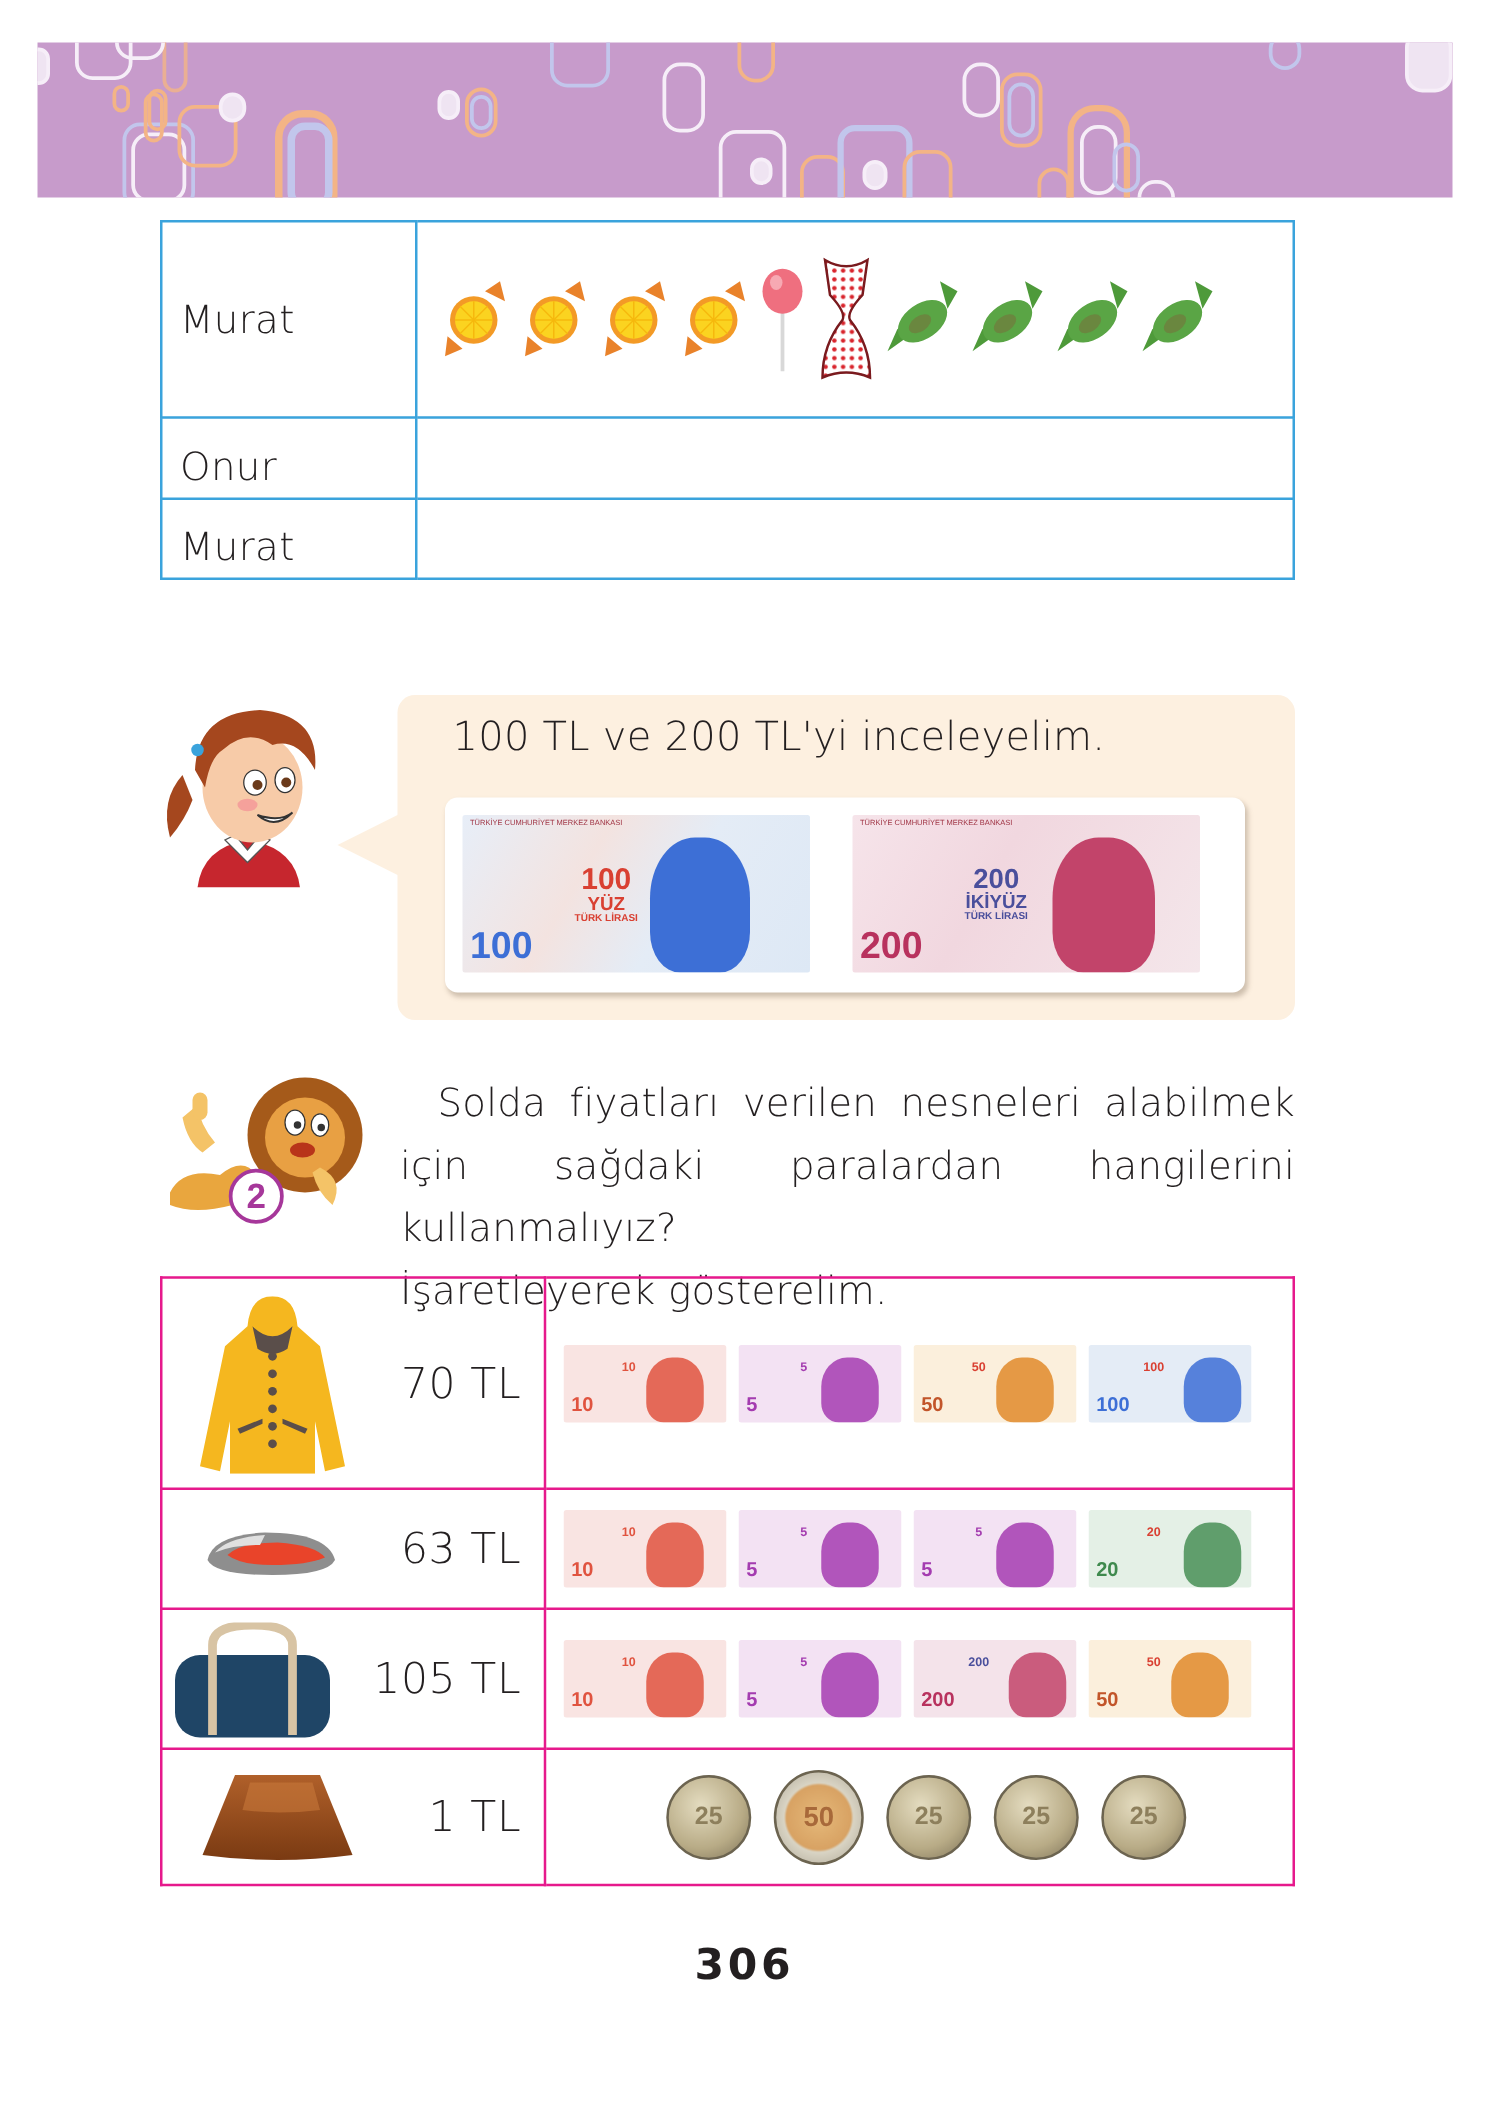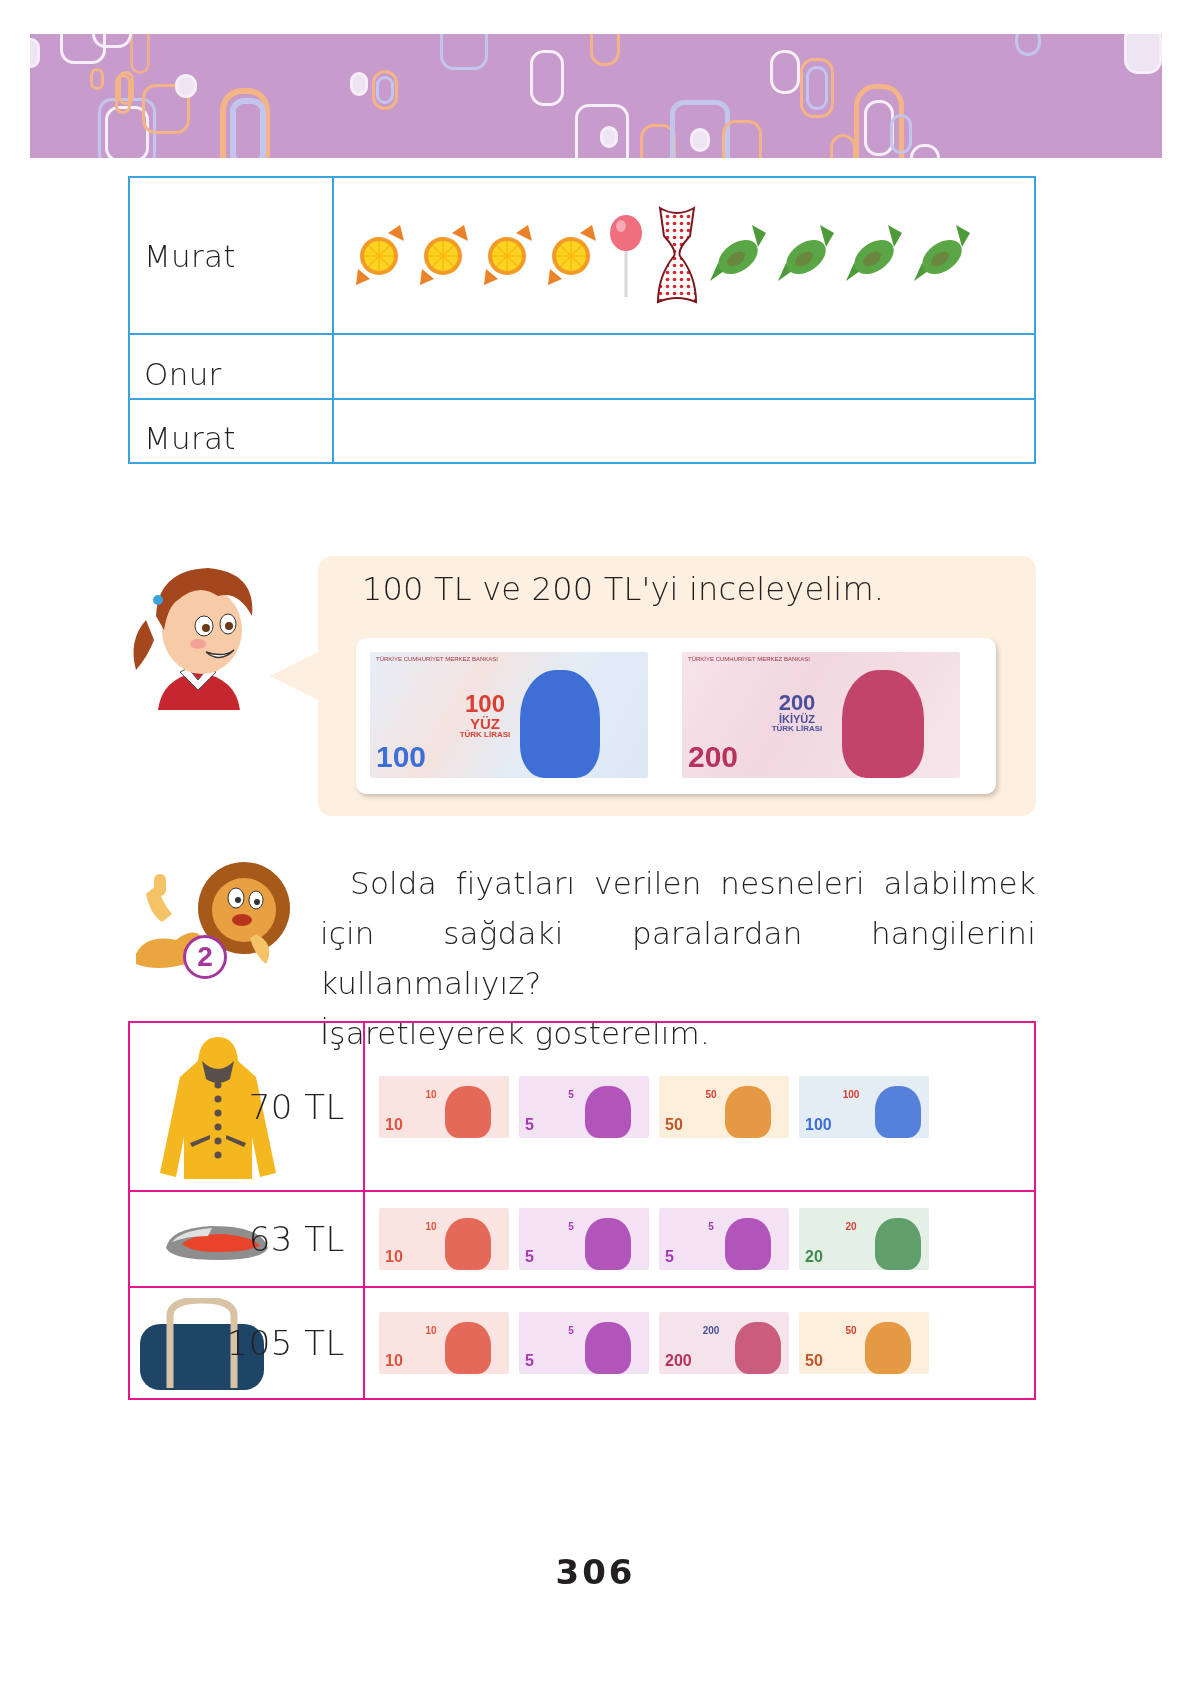--- a/index.html
+++ b/index.html
@@ -43,21 +43,21 @@
 
   
   .lion { position: absolute; left: 126px; top: 854px; width: 170px; height: 120px; }
   .num-badge { position: absolute; left: 183px; top: 935px; width: 44px; height: 44px; border: 3px solid #a6379a; border-radius: 50%; background: #fff; color: #a6379a; font-size: 28px; font-weight: bold; text-align: center; line-height: 38px; font-family: "Liberation Sans", sans-serif; }
   .instr { position: absolute; left: 320px; top: 858px; width: 716px; font-size: 31px; font-weight: 300; line-height: 50px; text-align: justify; text-align-last: left; letter-spacing: 0.2px; }
   .instr .indent { display: inline-block; width: 30px; }
 
   
   .money-table { position: absolute; left: 128px; top: 1021px; width: 908px; border-collapse: collapse; }
   .money-table td { border: 2.5px solid #e6198c; vertical-align: middle; }
-  .money-table .item { width: 235px; position: relative; }
+  .money-table .item { width: 307px; position: relative; }
   .money-table tr.m0 td { height: 169px; }
   .money-table tr.m1 td { height: 96px; }
   .money-table tr.m2 td { height: 112px; }
   .money-table tr.m3 td { height: 109px; }
   .price { position: absolute; right: 18px; top: 50%; transform: translateY(-50%); font-size: 34px; font-weight: 300; letter-spacing: 0.5px; }
   .notes-row { display: flex; gap: 10px; padding-left: 14px; align-items: center; }
   .coins-row { display: flex; gap: 18px; justify-content: flex-start; padding-left: 96px; align-items: center; }
   .coin { width: 68px; height: 68px; border-radius: 50%; position: relative; background: radial-gradient(circle at 40% 35%, #e4dcc0, #b8ab86 60%, #7d7258 100%); border: 2px solid #6c6450; display: flex; align-items: center; justify-content: center; font-weight: bold; font-size: 20px; color: #8d7f5c; font-family: "Liberation Sans", sans-serif; }
   .coin.bimetal { width: 72px; height: 76px; background: radial-gradient(circle, #e5b97a 0%, #d8a263 52%, #d9d4c4 56%, #b6af9e 90%, #777065 100%); color: #a8693a; font-size: 22px; }
 
@@ -241,21 +241,21 @@
       <div style="font-size:8px;">TÜRK LİRASI</div>
     </div>
     <div class="bn-corner" style="font-size:30px;color:#3d6fd6;">100</div>
   </div>
 
   <div class="banknote" style="left:326px;top:14px;width:278px;height:126px;background:linear-gradient(120deg,#f6e4ea 0%,#f1d7df 40%,#f4e6ea 100%);">
     <div class="bn-title">TÜRKİYE CUMHURİYET MERKEZ BANKASI</div>
     <div class="portrait" style="left:160px;top:18px;width:82px;height:108px;background:#c2446a;"></div>
     <div class="bn-center" style="left:70px;top:40px;width:90px;color:#4a4f9c;">
       <div style="font-size:22px;">200</div>
-      <div style="font-size:11px;">İKİYÜZ</div>
+      <div style="font-size:15px;">İKİYÜZ</div>
       <div style="font-size:8px;">TÜRK LİRASI</div>
     </div>
     <div class="bn-corner" style="font-size:30px;color:#b8325e;">200</div>
   </div>
 </div>
 
 <svg class="lion" viewBox="0 0 170 120">
   <path d="M10 100 Q20 80 50 86 Q70 70 80 88 L60 110 Q30 118 10 110 Z" fill="#e9a63e"></path>
   <path d="M20 40 Q24 60 36 68 L46 60 Q34 46 32 30 Z" fill="#f4c367"></path>
   <rect x="28" y="20" width="12" height="22" rx="6" fill="#f4c367"></rect>
@@ -380,16 +380,40 @@
           <div class="bn-corner" style="font-size:16px;color:#b8325e;">200</div>
         </div>
         <div class="banknote" style="position:relative;width:130px;height:62px;background:#fbefdc;">
           <div class="portrait" style="left:66px;top:10px;width:46px;height:52px;background:#e08a2a;opacity:0.85;"></div>
           <div class="bn-center" style="left:38px;top:14px;width:28px;color:#d94032;font-size:10px;">50</div>
           <div class="bn-corner" style="font-size:16px;color:#c2552a;">50</div>
         </div>
       </div>
     </td>
   </tr>
+  <tr class="m3">
+    <td class="item">
+      <svg style="position:absolute;left:30px;top:18px;" width="124" height="72" viewBox="0 0 124 72">
+        <defs>
+              <linearGradient id="choc" x1="0" y1="0" x2="0" y2="1">
+                <stop offset="0" stop-color="#b0602a"></stop>
+                <stop offset="1" stop-color="#7a3a12"></stop>
+              </linearGradient>
+            </defs>
+        <path d="M28 2 L96 2 L122 66 Q62 74 2 66 Z" fill="url(#choc)"></path>
+        <path d="M40 8 L90 8 L96 30 Q62 34 34 30 Z" fill="#c8783a" opacity="0.6"></path>
+      </svg>
+      <span class="price">1 TL</span>
+    </td>
+    <td>
+      <div class="coins-row">
+        <div class="coin">25</div>
+        <div class="coin bimetal">50</div>
+        <div class="coin">25</div>
+        <div class="coin">25</div>
+        <div class="coin">25</div>
+      </div>
+    </td>
+  </tr>
 </tbody>
   </table>
 
 <div class="page-num">306</div>
 
 </body></html>

